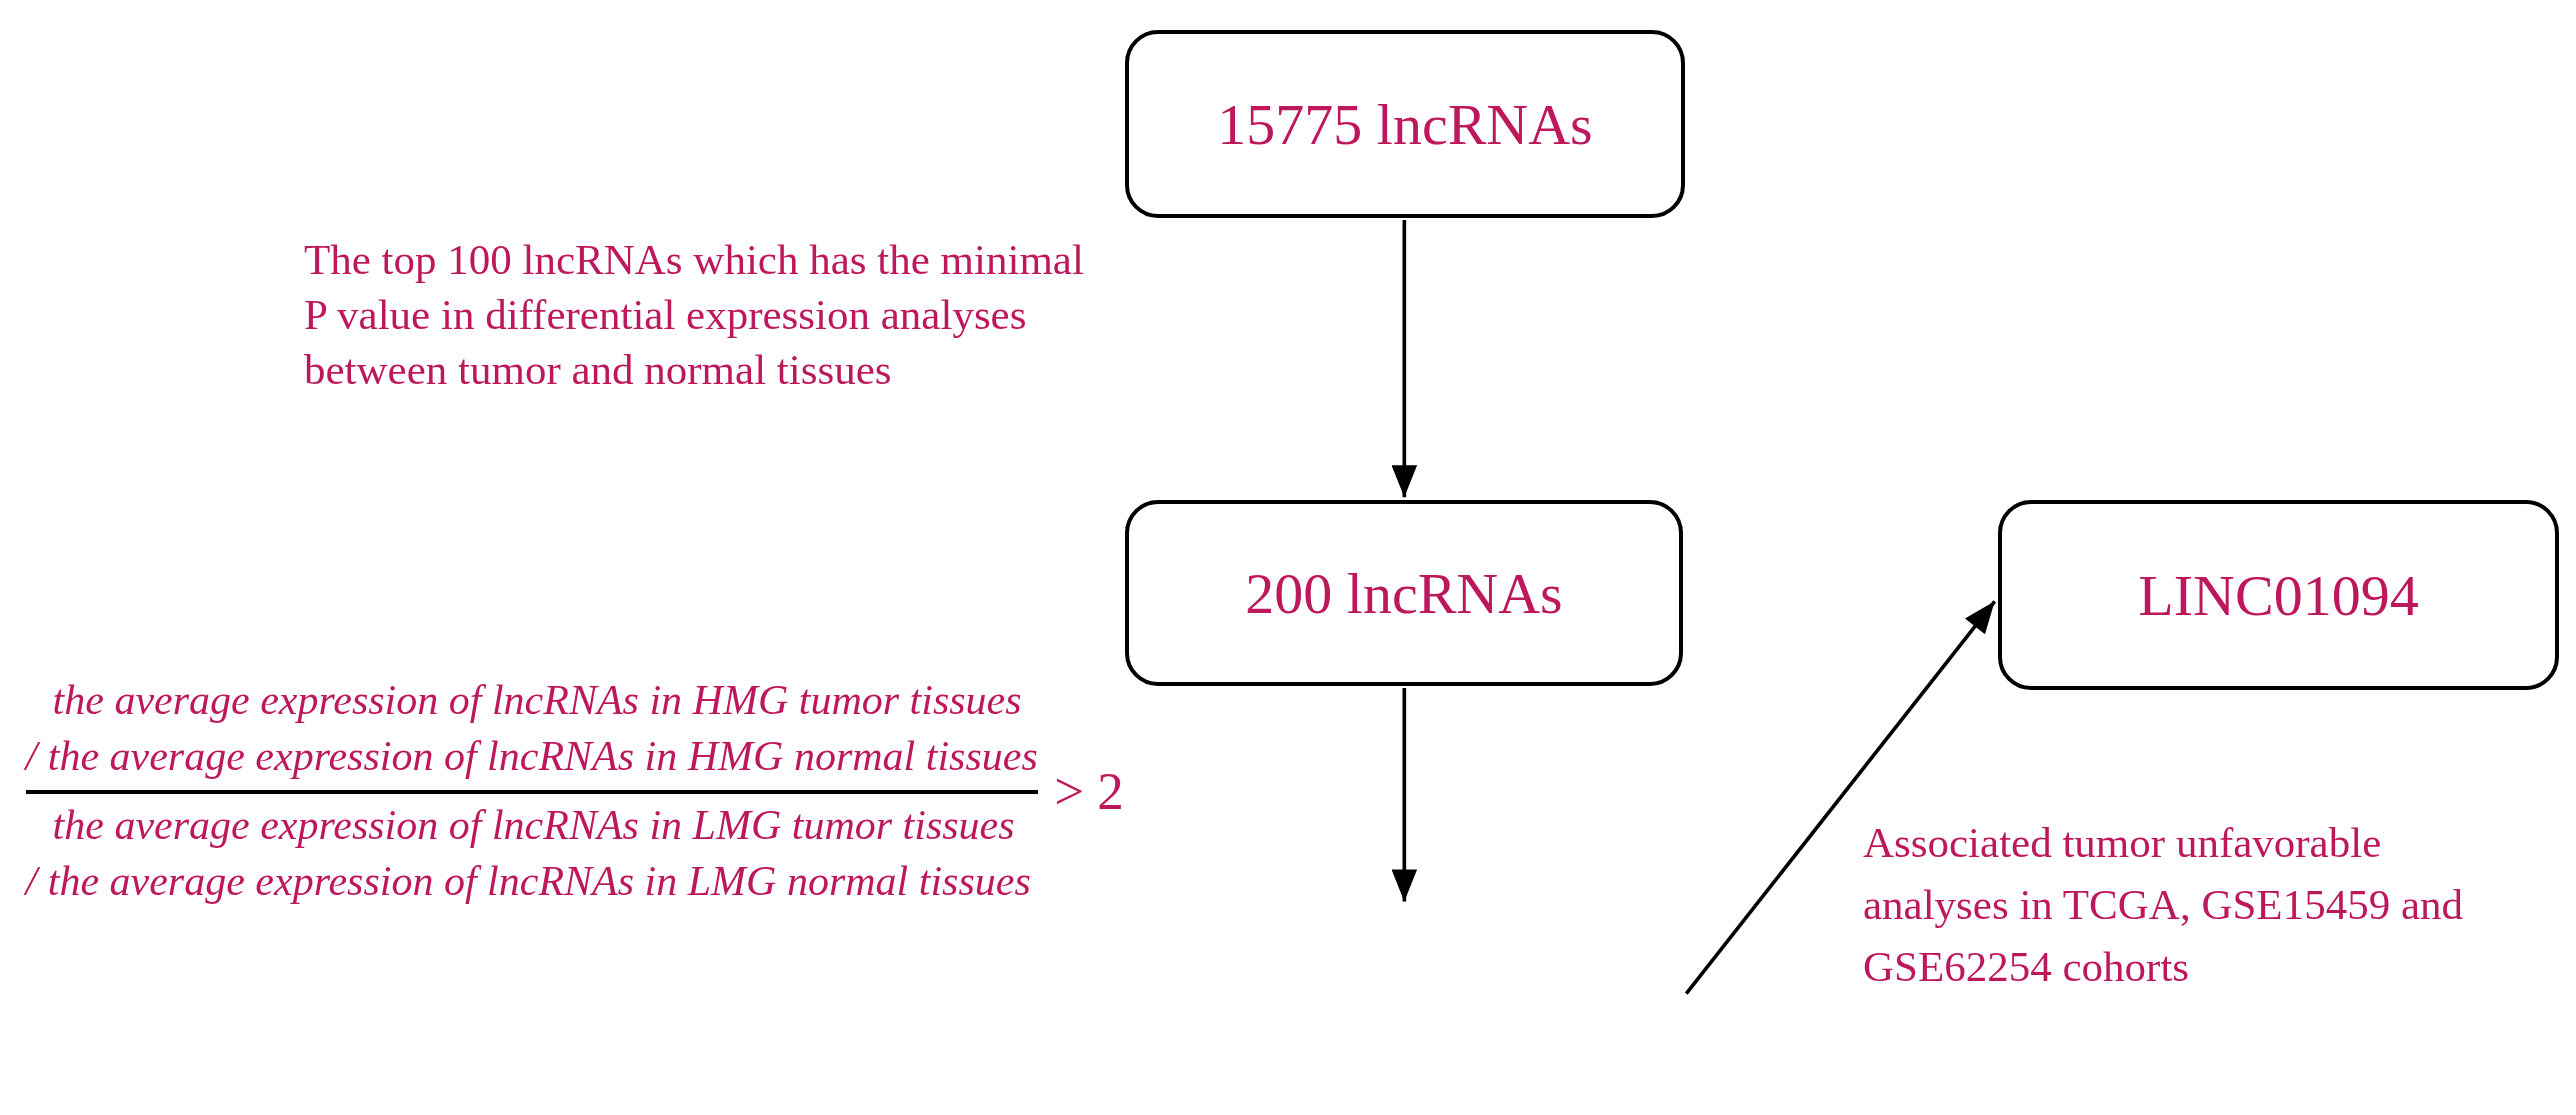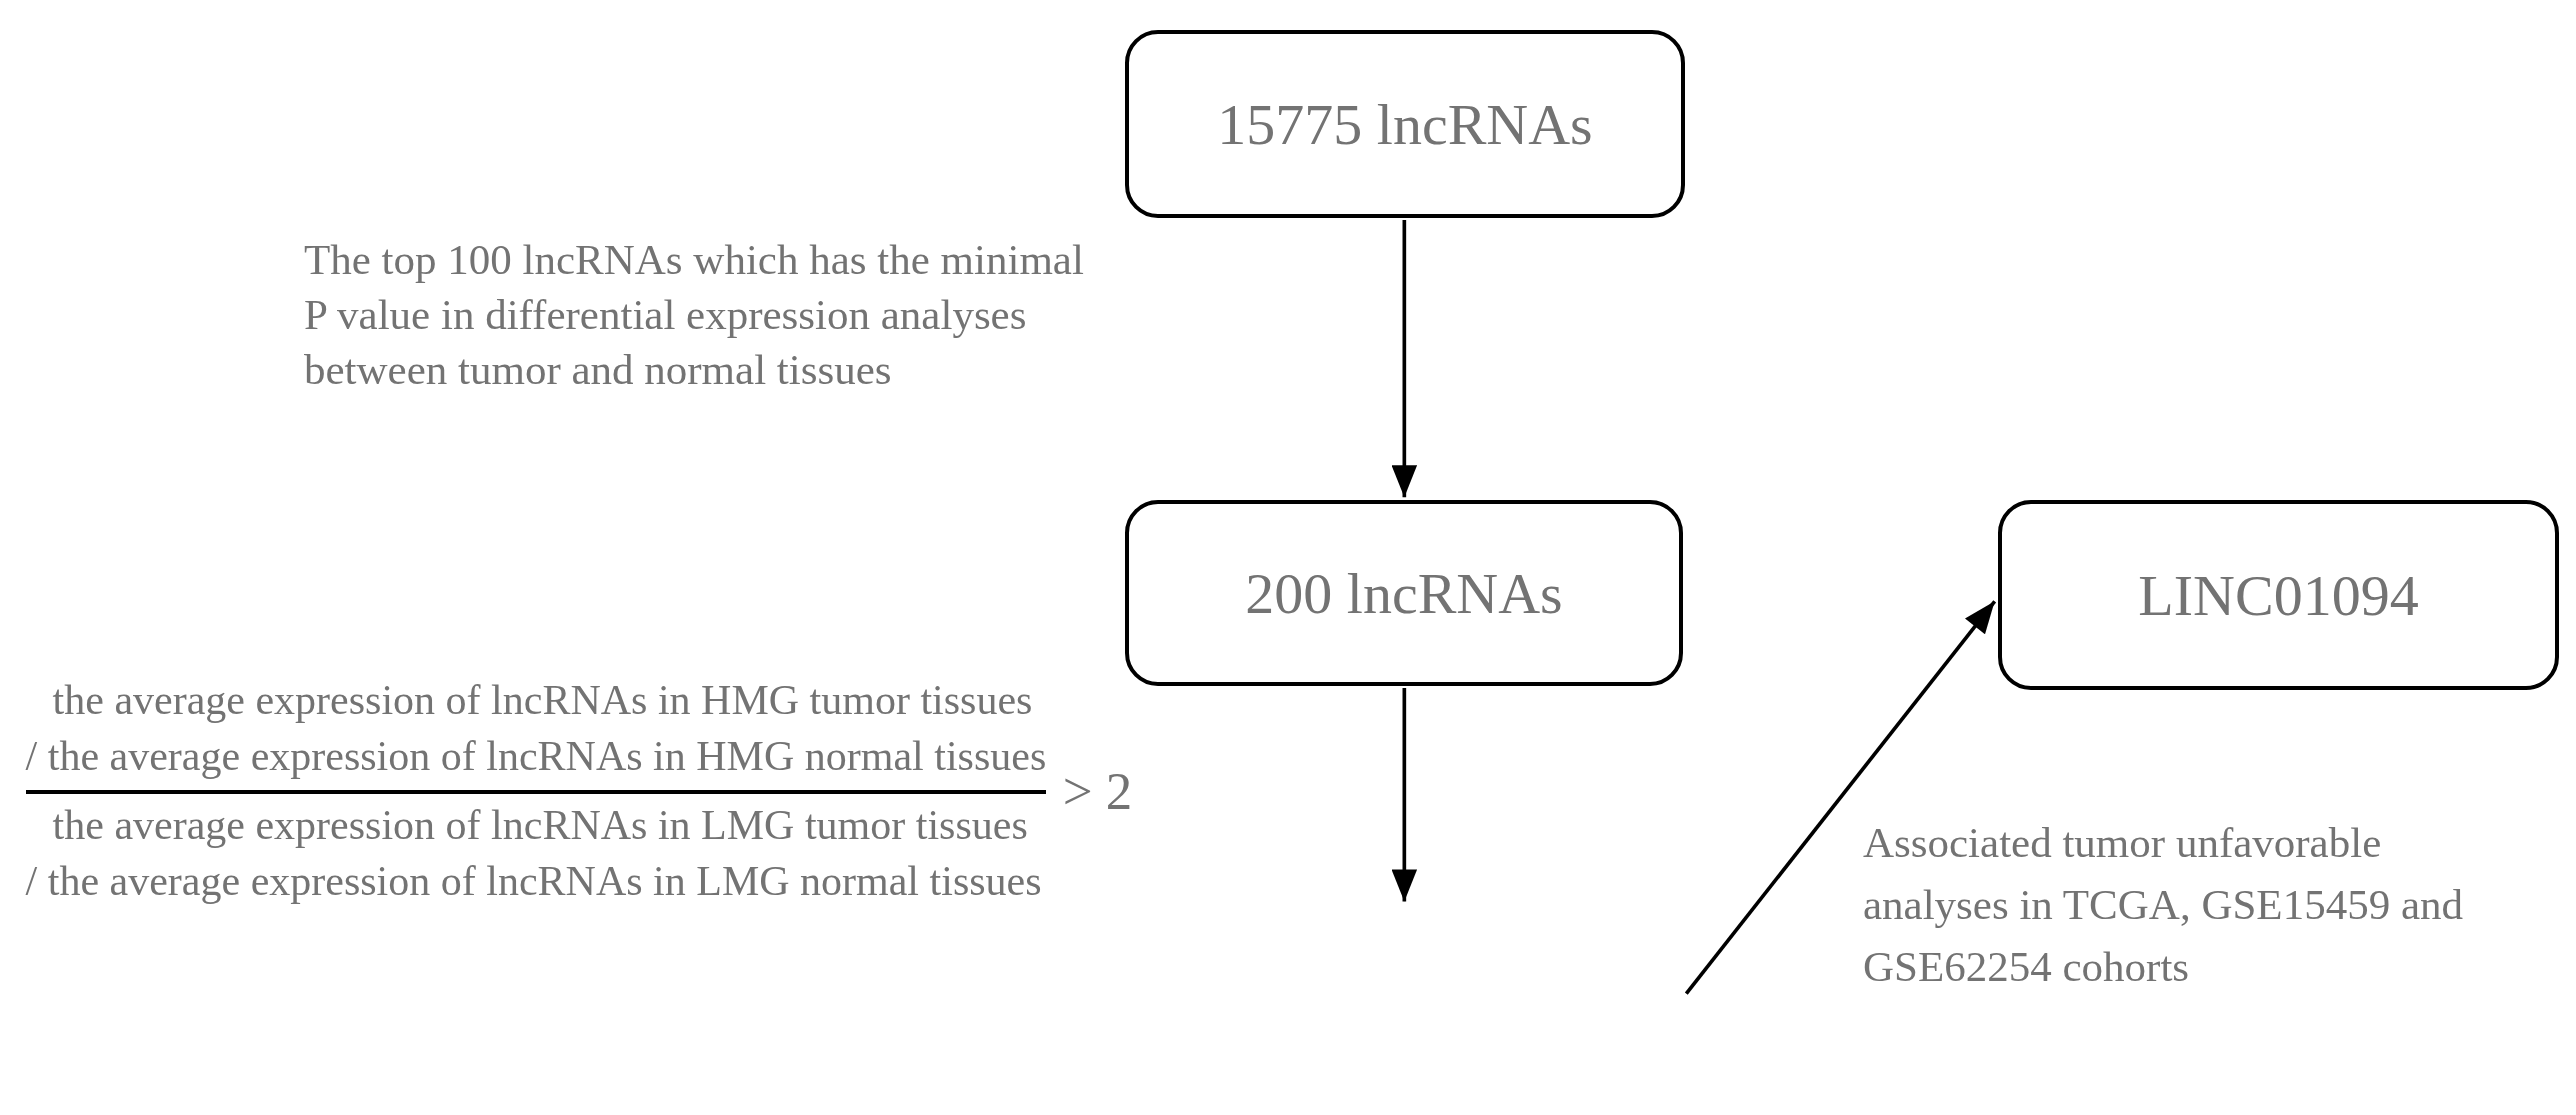--- a/index.html
+++ b/index.html
@@ -6,21 +6,21 @@
     margin: 0;
     padding: 0;
     background: #ffffff;
   }
   .canvas {
     position: relative;
     width: 2576px;
     height: 1115px;
     background: #ffffff;
     font-family: "Liberation Serif", "DejaVu Serif", serif;
-    color: #737373;
+    color: #be185d;
     overflow: hidden;
   }
   .arrows {
     position: absolute;
     left: 0;
     top: 0;
     pointer-events: none;
   }
   .node {
     position: absolute;
@@ -58,20 +58,21 @@
     position: absolute;
     left: 25.6px;
     top: 672px;
     display: flex;
     align-items: center;
     font-size: 42px;
     white-space: nowrap;
   }
   .fraction {
     display: inline-block;
+    font-style: italic;
   }
   .fraction .line {
     line-height: 56px;
   }
   .fraction .indent {
     padding-left: 27px;
   }
   .numerator {
     padding-bottom: 5.5px;
   }

